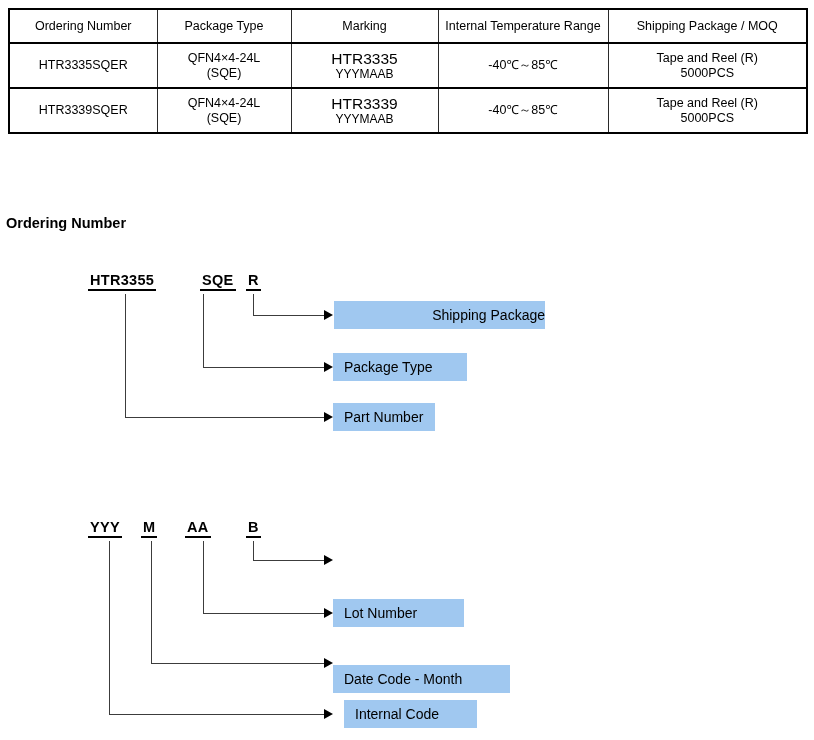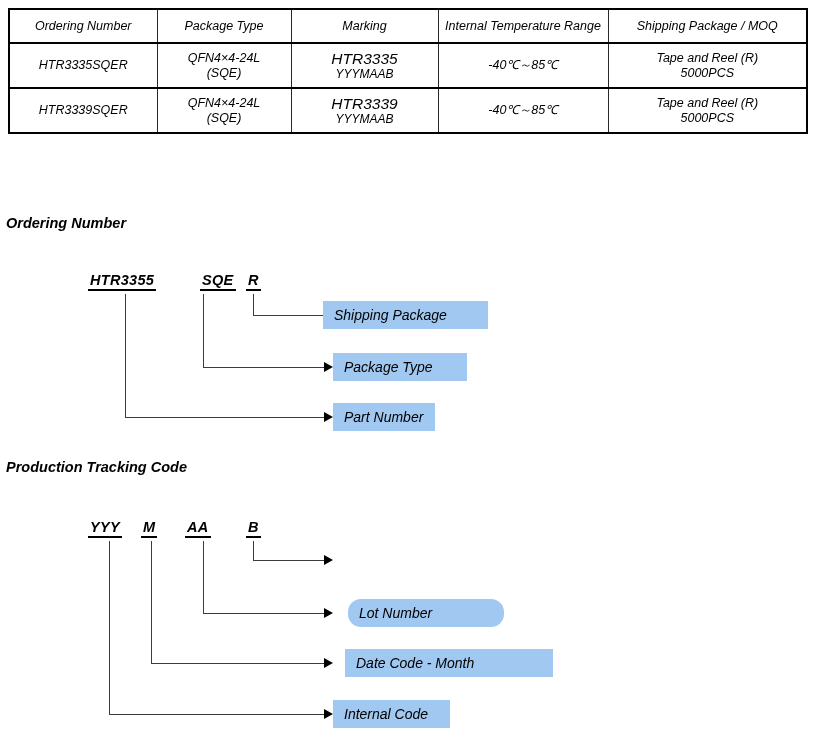--- a/index.html
+++ b/index.html
@@ -4,21 +4,20 @@
 <style>
   html, body { margin:0; padding:0; background:#ffffff; }
   .page {
     position:relative;
     width:814px;
     height:740px;
     background:#ffffff;
     font-family:"Liberation Sans", sans-serif;
     color:#000;
     overflow:hidden;
-    font-style:italic;
   }
 
   
   table.order-table {
     position:absolute;
     left:8px; top:8px;
     width:798px;
     border-collapse:collapse;
     table-layout:fixed;
     border:2px solid #000;
@@ -139,51 +138,50 @@
 
   <div class="section-heading" style="top:215px;">Ordering Number</div>
 
   <span class="code-part" style="left:88px; top:272px;">HTR3355</span>
   <span class="code-part" style="left:200px; top:272px;">SQE</span>
   <span class="code-part" style="left:246px; top:272px;">R</span>
 
   <div class="vline" style="left:253px; top:294px; height:22px;"></div>
   <div class="hline" style="left:253px; top:315px; width:72px;"></div>
   <div class="arrowhead" style="left:324px; top:310px;"></div>
-  <div class="label-box" style="left:323px; top:301px; width:165px;">Shipping Package</div>
+  <div class="label-box" style="left:334px; top:301px; width:211px;text-align:right;">Shipping Package</div>
 
   <div class="vline" style="left:203px; top:294px; height:74px;"></div>
   <div class="hline" style="left:203px; top:367px; width:122px;"></div>
   <div class="arrowhead" style="left:324px; top:362px;"></div>
   <div class="label-box" style="left:333px; top:353px; width:134px;">Package Type</div>
 
   <div class="vline" style="left:125px; top:294px; height:124px;"></div>
   <div class="hline" style="left:125px; top:417px; width:200px;"></div>
   <div class="arrowhead" style="left:324px; top:412px;"></div>
   <div class="label-box" style="left:333px; top:403px; width:102px;">Part Number</div>
 
-  <div class="section-heading" style="top:459px;">Production Tracking Code</div>
 
   <span class="code-part" style="left:88px; top:519px;">YYY</span>
   <span class="code-part" style="left:141px; top:519px;">M</span>
   <span class="code-part" style="left:185px; top:519px;">AA</span>
   <span class="code-part" style="left:246px; top:519px;">B</span>
 
   <div class="vline" style="left:253px; top:541px; height:20px;"></div>
   <div class="hline" style="left:253px; top:560px; width:72px;"></div>
   <div class="arrowhead" style="left:324px; top:555px;"></div>
 
   <div class="vline" style="left:203px; top:541px; height:73px;"></div>
   <div class="hline" style="left:203px; top:613px; width:122px;"></div>
   <div class="arrowhead" style="left:324px; top:608px;"></div>
-  <div class="label-box" style="left:348px; top:599px; width:156px;border-radius:13px;">Lot Number</div>
+  <div class="label-box" style="left:333px; top:599px; width:131px;">Lot Number</div>
 
   <div class="vline" style="left:151px; top:541px; height:123px;"></div>
   <div class="hline" style="left:151px; top:663px; width:174px;"></div>
   <div class="arrowhead" style="left:324px; top:658px;"></div>
-  <div class="label-box" style="left:333px; top:649px; width:208px;margin-left:12px;">Date Code - Month</div>
+  <div class="label-box" style="left:333px; top:665px; width:177px;">Date Code - Month</div>
 
   <div class="vline" style="left:109px; top:541px; height:174px;"></div>
   <div class="hline" style="left:109px; top:714px; width:216px;"></div>
   <div class="arrowhead" style="left:324px; top:709px;"></div>
-  <div class="label-box" style="left:333px; top:700px; width:117px;">Internal Code</div>
+  <div class="label-box" style="left:344px; top:700px; width:133px;">Internal Code</div>
 
 </div>
 
 </body></html>

